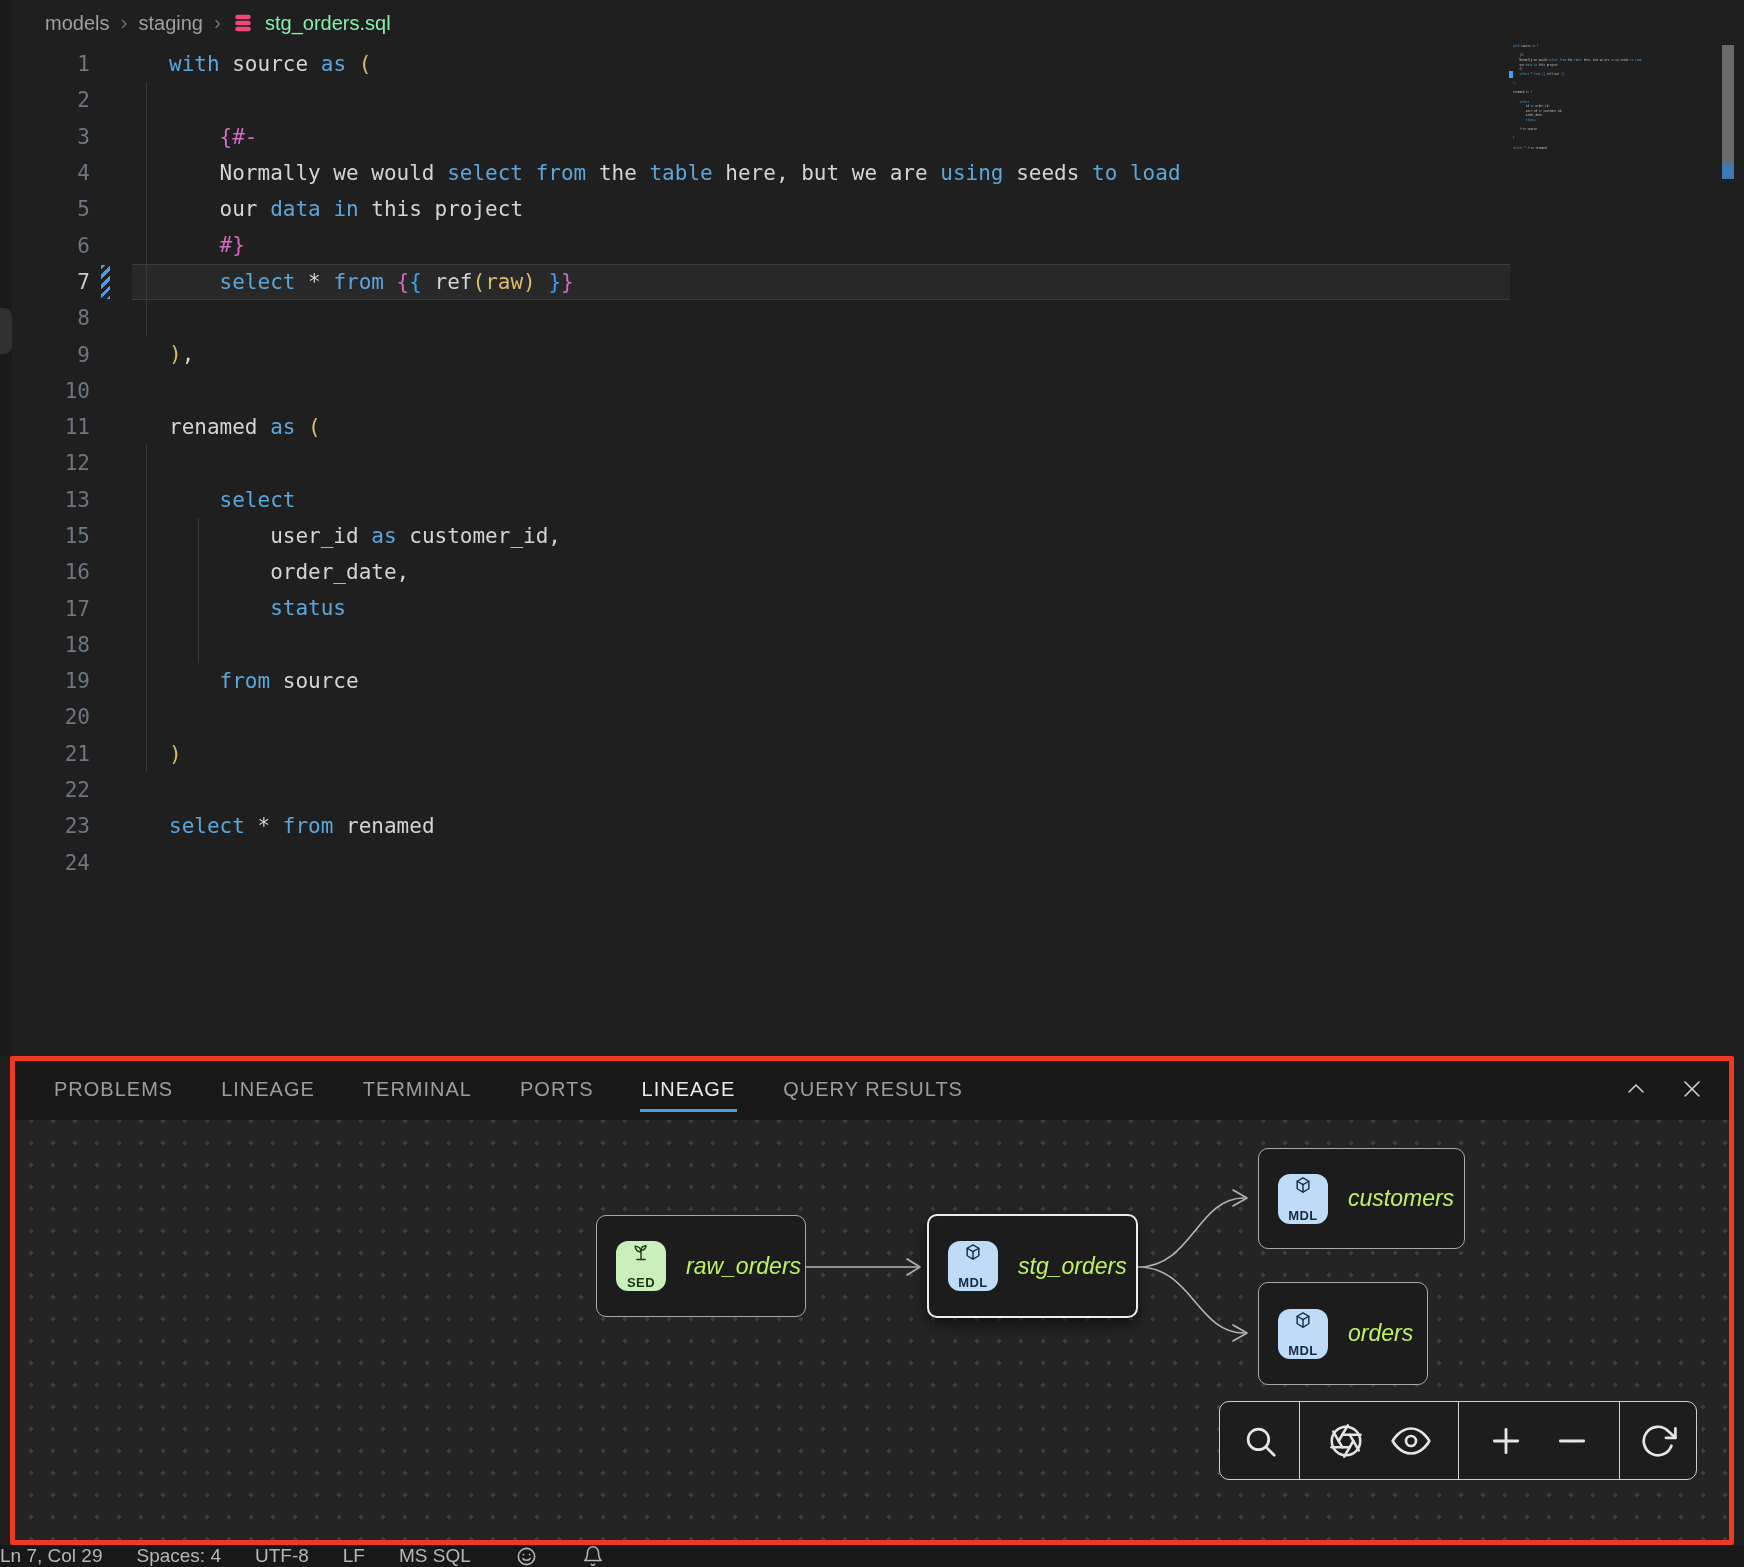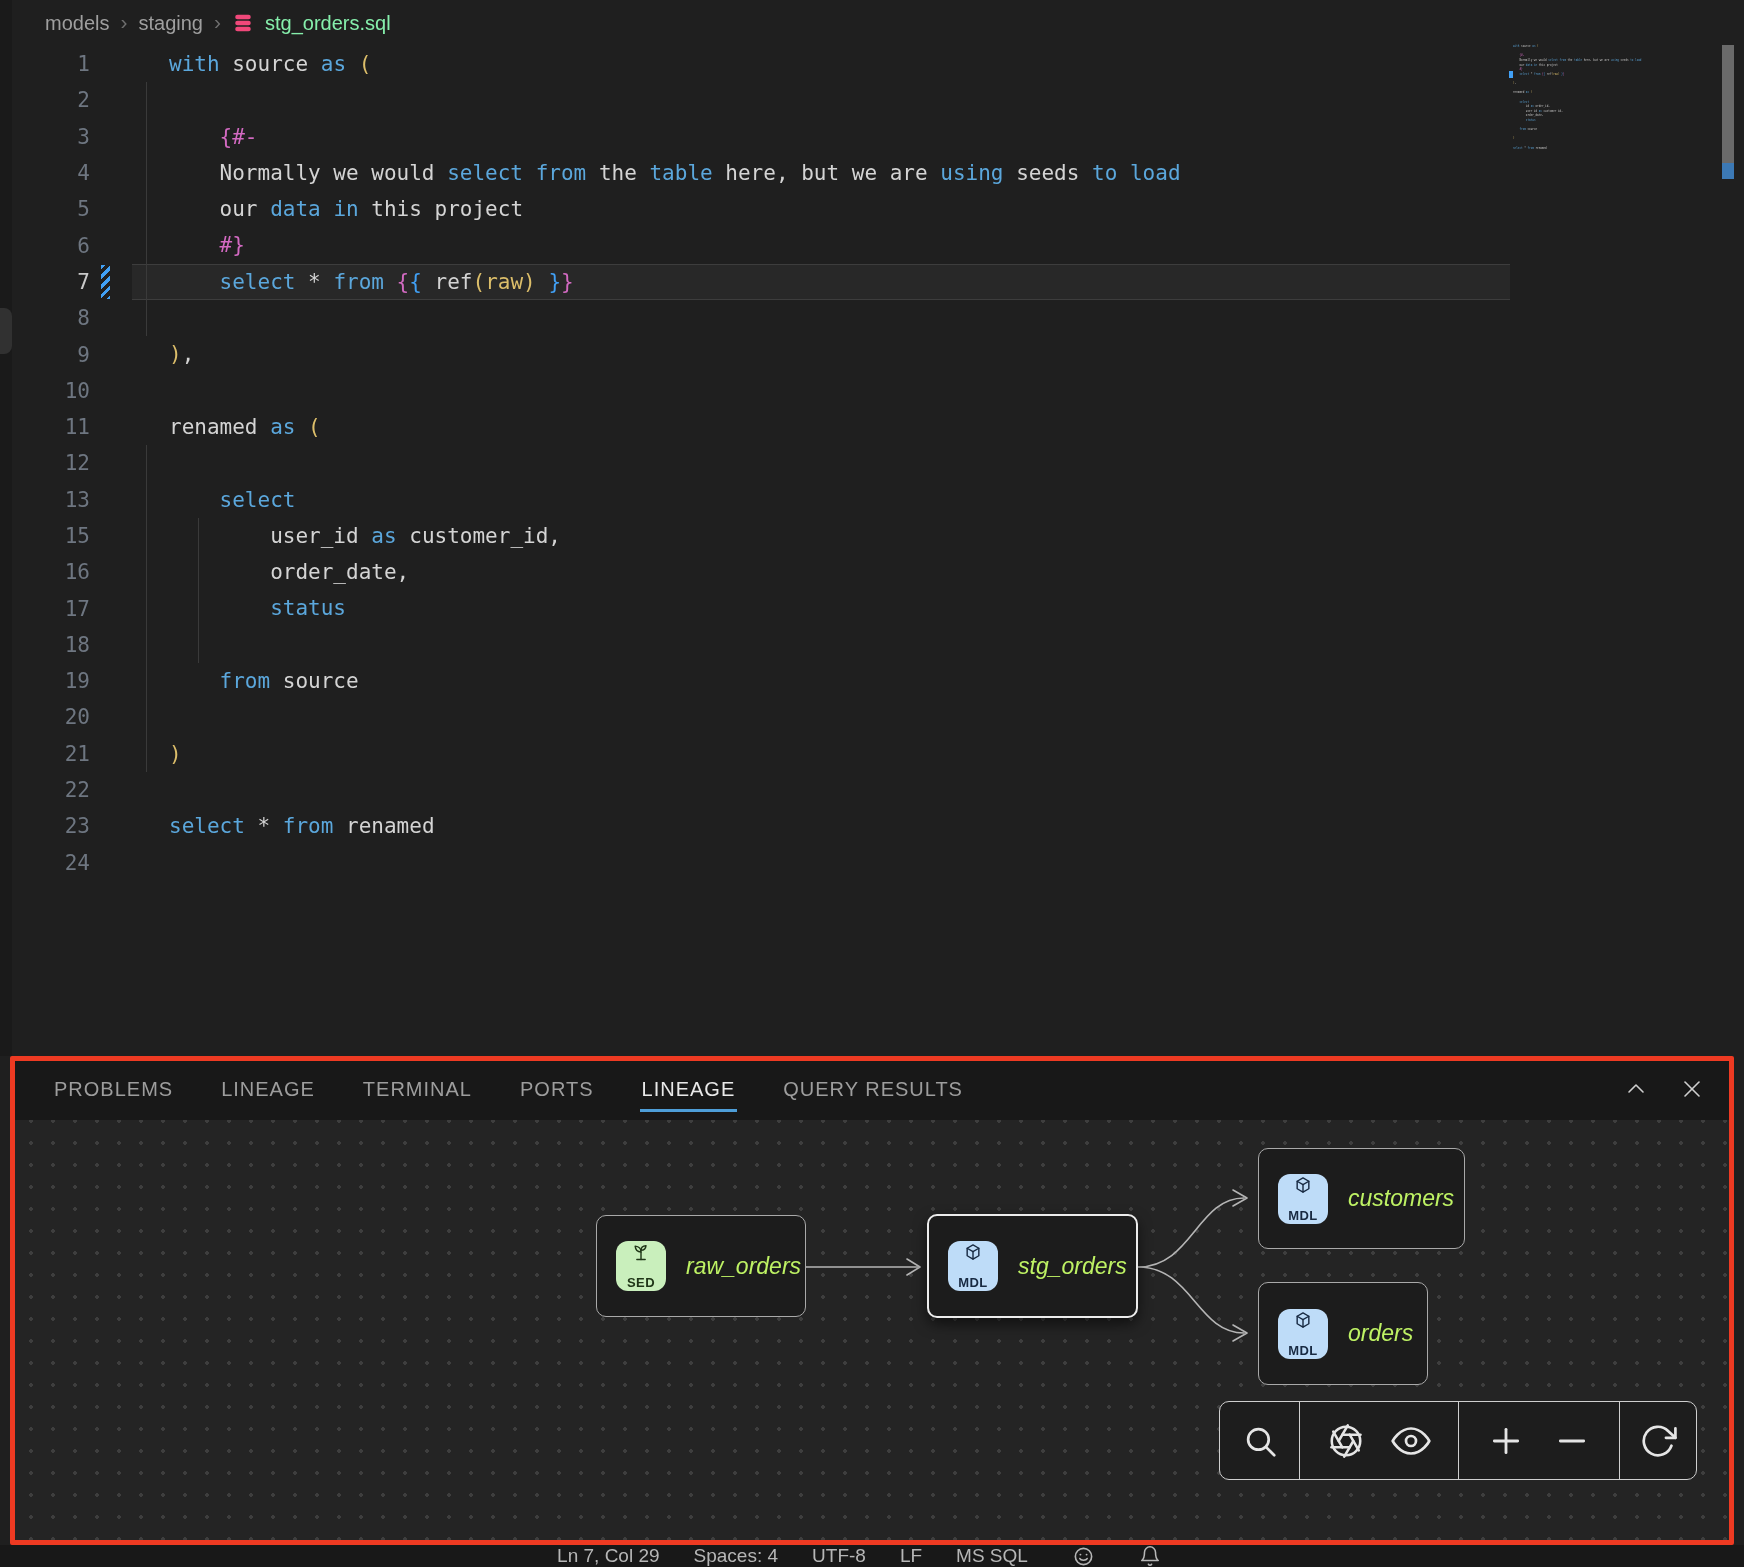--- a/index.html
+++ b/index.html
@@ -70,21 +70,21 @@
       border:1.5px solid #cfcfcf;border-radius:10px;display:flex;box-sizing:border-box;z-index:4;}
   .tb-cell{display:flex;align-items:center;justify-content:space-evenly;border-right:1.5px solid #cfcfcf;height:100%;box-sizing:border-box;}
   .tb-cell:last-child{border-right:none;}
   .tb-cell svg{display:block;}
 
   .annotation-rect{position:absolute;left:10px;top:1056px;width:1724px;height:489px;
       border:5px solid var(--red,#ee3a22);box-sizing:border-box;border-radius:2px;z-index:40;pointer-events:none;}
 
   
   .status-bar{position:absolute;left:0;top:1545px;width:1744px;height:22px;background:#181818;
-      display:flex;align-items:center;justify-content:center;gap:44px;padding-right:26px;
+      display:flex;align-items:center;justify-content:flex-start;gap:44px;padding-right:26px;
       box-sizing:border-box;color:#b6b6b6;font-size:19px;z-index:45;}
   .status-item{white-space:nowrap;}
   .status-bar svg{display:block;}
 </style>
 </head>
 <body>
 
 <div class="screen" style="--red: #ee3a22; --kw: #5ba7dc; --jj: #d36ac2; --y: #dcbe6a; --bb: #41a0f5; --seed: #c9efbc; --model: #bedcf8; --underline: #4e9ed8;">
 
   <div class="left-rail"></div>

